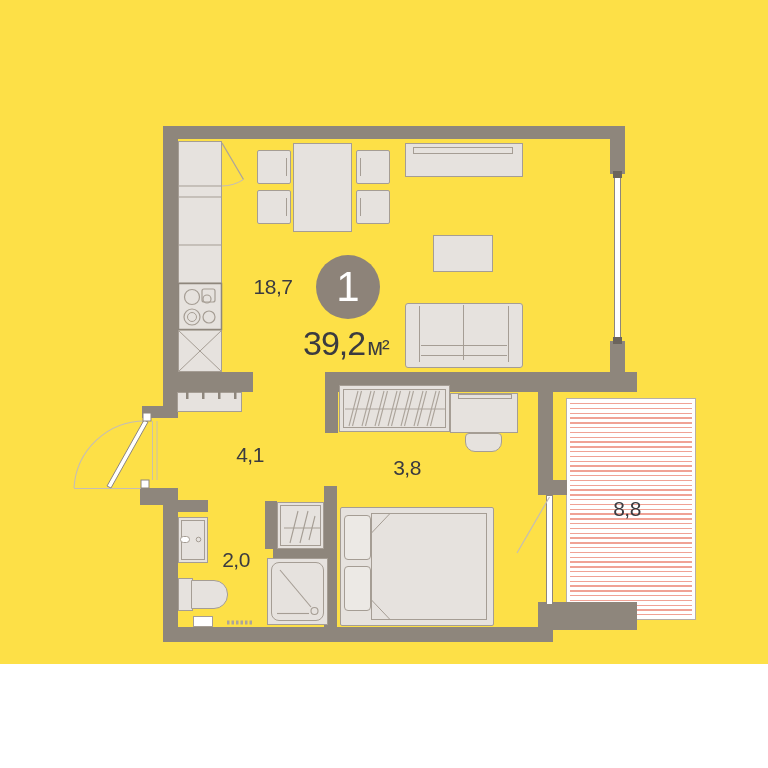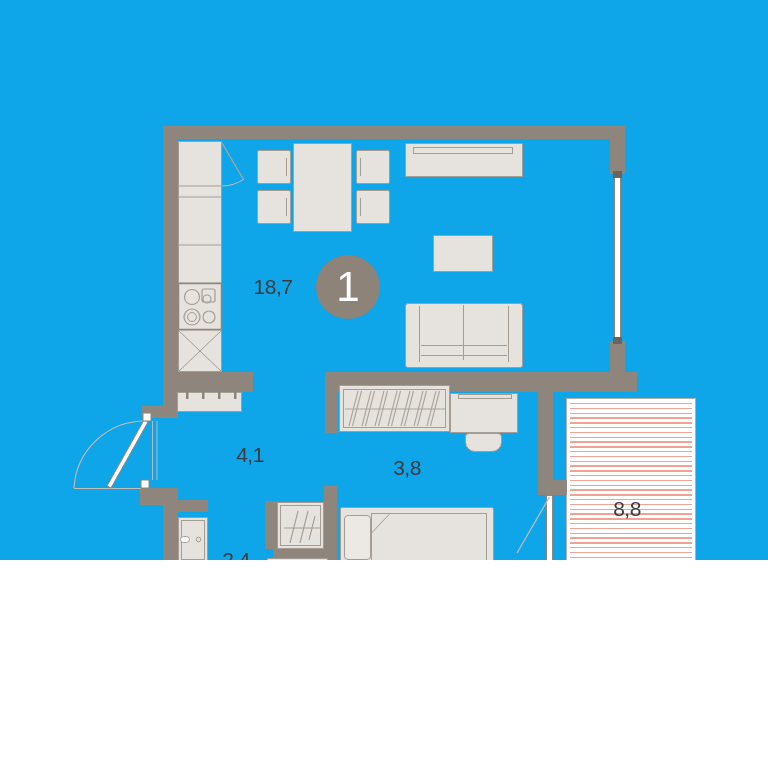--- a/index.html
+++ b/index.html
@@ -1,17 +1,17 @@
 <!DOCTYPE html>
 <html style="--wall: #8e867c; --fill: #e6e2de; --border: #a59d94; --line: #aca49b; --hatch: #f0a295; --balconyBorder: #b6afa7; --text: #3b3b40; --badge: #8d8379; --badgeText: #ffffff;"><head>
 <meta charset="utf-8">
 <style>
   html,body{margin:0;padding:0;background:#ffffff;}
   .stage{
-    position:relative;width:768px;height:560px;background:#0ea5e9;overflow:hidden;
+    position:relative;width:768px;height:664px;background:#fde047;overflow:hidden;
     font-family:"Liberation Sans", sans-serif;color:var(--text,#3b3b40);
   }
   .wall{position:absolute;background:var(--wall,#8e867c);}
   .furn{position:absolute;background:var(--fill,#e6e2de);border:1px solid var(--border,#a59d94);box-sizing:border-box;}
   .outline{position:absolute;background:#fff;border:1px solid var(--border,#a59d94);box-sizing:border-box;}
   .glass{position:absolute;background:#fff;border:1px solid var(--wall,#8e867c);box-sizing:border-box;}
   .cap{position:absolute;background:#6b645c;}
   .balcony{
     position:absolute;left:566px;top:398px;width:130px;height:222px;
     border:1.5px solid var(--balconyBorder,#b6afa7);background:#fff;box-sizing:border-box;
@@ -193,18 +193,19 @@
       <rect x="143" y="413" width="8" height="8" class="s-leaf" stroke-width="1"></rect>
       <rect x="141" y="480" width="8" height="8" class="s-leaf" stroke-width="1"></rect>
     </g>
 
     <path d="M549.5 497 L517 553" class="s-light" stroke-width="1.2"></path>
   </svg>
 
   <div class="room-label" style="left:240px;top:275px;width:66px;">18,7</div>
   <div class="room-label" style="left:225px;top:443px;width:50px;">4,1</div>
   <div class="room-label" style="left:382px;top:456px;width:50px;">3,8</div>
-  <div class="room-label" style="left:211px;top:548px;width:50px;">2,4</div>
+  <div class="room-label" style="left:211px;top:548px;width:50px;">2,0</div>
   <div class="room-label" style="left:602px;top:497px;width:50px;">8,8</div>
 
   <div class="badge">1</div>
+  <div class="total-area"><span>39,2</span><span class="unit">м²</span></div>
 
 </div>
 
 </body></html>

